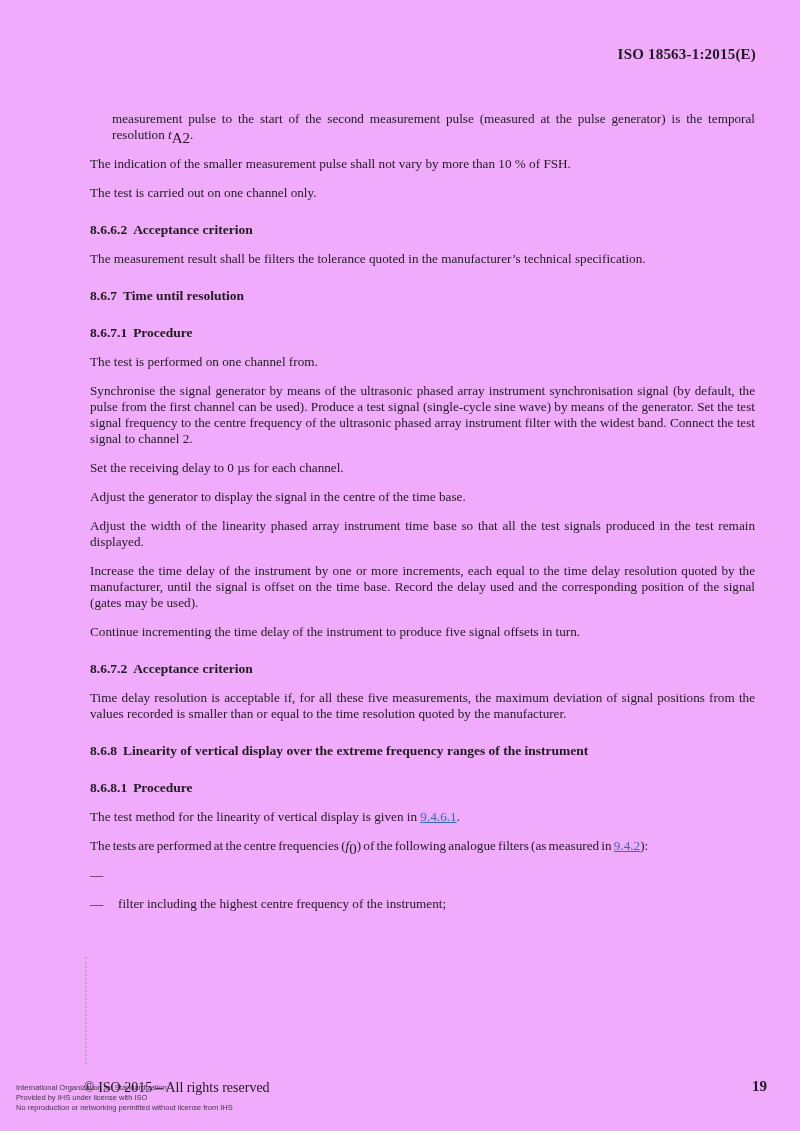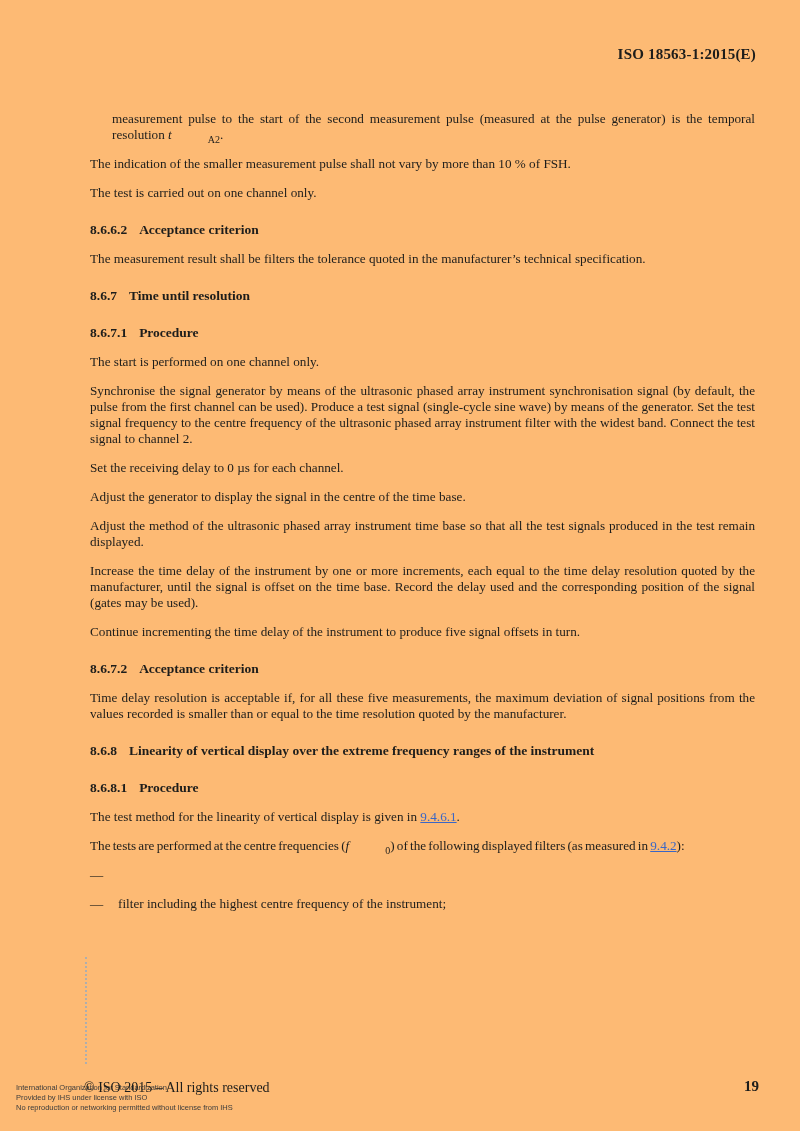--- a/index.html
+++ b/index.html
@@ -2,21 +2,21 @@
 <html><head>
 <meta charset="utf-8">
 <style>
   * { box-sizing: border-box; }
   html, body { margin: 0; padding: 0; background: #e8e8e8; }
   .page {
     position: relative;
     width: 800px;
     height: 1131px;
     margin: 0 auto;
-    background: #fdba74;
+    background: #f0abfc;
     font-family: "Liberation Serif", "DejaVu Serif", serif;
     color: #1d1d1b;
     overflow: hidden;
   }
   .doc-header {
     position: absolute;
     top: 46px;
     right: 44px;
     font-size: 15px;
     font-weight: bold;
@@ -34,31 +34,31 @@
     line-height: 16px;
     text-align: justify;
   }
   p.hang { margin-left: 22px; }
   .clause {
     font-size: 13.5px;
     font-weight: bold;
     line-height: 17px;
     margin: 20px 0 13px 0;
   }
-  .clause .num { display: inline-block; margin-right: 12px; }
+  .clause .num { display: inline-block; margin-right: 6px; }
   .listitem {
     display: flex;
     margin: 0 0 13px 0;
     font-size: 13.2px;
     line-height: 16px;
   }
   .listitem .dash { width: 28px; flex: 0 0 28px; }
   .tight { text-align: left !important; white-space: nowrap; word-spacing: -1.1px; }
   .mvar { font-style: italic; }
-  sub { font-size: 10px; line-height: 0; margin-left: 36px; }
+  sub { font-size: 15px; line-height: 0; }
   a.clause-link { color: #3a66c6; text-decoration: underline; cursor: pointer; text-align: right; }
   .change-bar {
     position: absolute;
     left: 85px;
     top: 957px;
     height: 107px;
     width: 0;
     border-left: 2px dotted #aeaeae;
   }
   .footer-ihs {
@@ -82,21 +82,21 @@
     position: absolute;
     left: 401px;
     top: 1084px;
     font-family: "Liberation Sans", "DejaVu Sans", sans-serif;
     font-size: 7.5px;
     line-height: 10px;
     color: #3c3c3c;
   }
   .footer-pagenum {
     position: absolute;
-    right: 41px;
+    right: 33px;
     top: 1078px;
     font-size: 15px;
     font-weight: bold;
   }
 </style>
 </head>
 <body>
 
 <div class="page">
 
@@ -111,48 +111,48 @@
     <p>The test is carried out on one channel only.</p>
 
     <div class="clause"><span class="num">8.6.6.2</span><span>Acceptance criterion</span></div>
 
     <p>The measurement result shall be filters the tolerance quoted in the manufacturer’s technical specification.</p>
 
     <div class="clause"><span class="num">8.6.7</span><span>Time until resolution</span></div>
 
     <div class="clause"><span class="num">8.6.7.1</span><span>Procedure</span></div>
 
-    <p>The start is performed on one channel only.</p>
+    <p>The test is performed on one channel from.</p>
 
     <p>Synchronise the signal generator by means of the ultrasonic phased array instrument synchronisation signal (by default, the pulse from the first channel can be used). Produce a test signal (single-cycle sine wave) by means of the generator. Set the test signal frequency to the centre frequency of the ultrasonic phased array instrument filter with the widest band. Connect the test signal to channel 2.</p>
 
 
 
 
     <p>Set the receiving delay to 0 µs for each channel.</p>
 
     <p>Adjust the generator to display the signal in the centre of the time base.</p>
 
-    <p>Adjust the method of the ultrasonic phased array instrument time base so that all the test signals produced in the test remain displayed.</p>
+    <p>Adjust the width of the linearity phased array instrument time base so that all the test signals produced in the test remain displayed.</p>
 
     <p>Increase the time delay of the instrument by one or more increments, each equal to the time delay resolution quoted by the manufacturer, until the signal is offset on the time base. Record the delay used and the corresponding position of the signal (gates may be used).</p>
 
     <p>Continue incrementing the time delay of the instrument to produce five signal offsets in turn.</p>
 
     <div class="clause"><span class="num">8.6.7.2</span><span>Acceptance criterion</span></div>
 
     <p>Time delay resolution is acceptable if, for all these five measurements, the maximum deviation of signal positions from the values recorded is smaller than or equal to the time resolution quoted by the manufacturer.</p>
 
     <div class="clause"><span class="num">8.6.8</span><span>Linearity of vertical display over the extreme frequency ranges of the instrument</span></div>
 
     <div class="clause"><span class="num">8.6.8.1</span><span>Procedure</span></div>
 
     <p><span>The test method for the linearity of vertical display is given in </span><a class="clause-link">9.4.6.1</a><span>.</span></p>
 
-    <p class="tight"><span>The tests are performed at the centre frequencies (</span><span class="mvar">f</span><sub>0</sub><span>) of the following displayed filters (as measured in </span><a class="clause-link">9.4.2</a><span>):</span></p>
+    <p class="tight"><span>The tests are performed at the centre frequencies (</span><span class="mvar">f</span><sub>0</sub><span>) of the following analogue filters (as measured in </span><a class="clause-link">9.4.2</a><span>):</span></p>
 
     <div class="listitem">
         <span class="dash">—</span>
       </div>
 
     <div class="listitem">
         <span class="dash">—</span>
         <span>filter including the highest centre frequency of the instrument;</span>
       </div>
 

